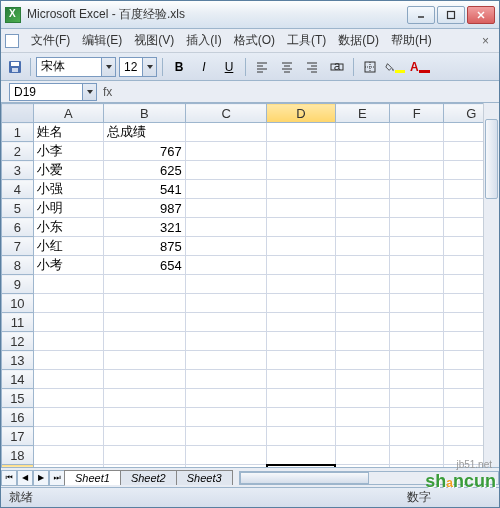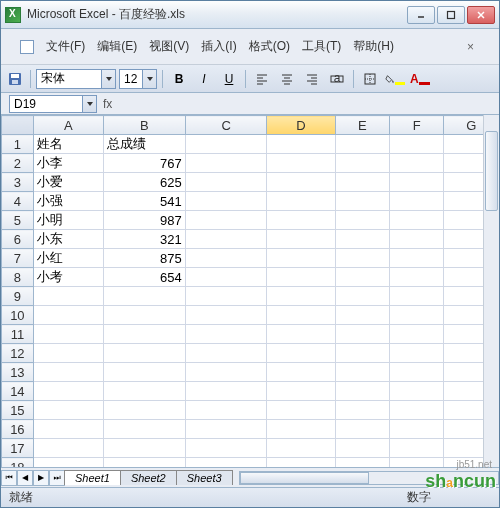--- a/index.html
+++ b/index.html
@@ -6,21 +6,21 @@
 body{background:#fff;width:500px;height:508px;overflow:hidden;position:relative;}
 .window{width:500px;height:508px;display:flex;flex-direction:column;border:1px solid #5a7fa0;}
 .titlebar{height:28px;background:linear-gradient(#fdfefe,#e8eef5 45%,#d6e2ef);display:flex;align-items:center;padding:0 4px;border-bottom:1px solid #9db5cc;}
 .titlebar .appicon{width:16px;height:16px;background:linear-gradient(135deg,#2a7d3a,#4caf50);border:1px solid #2a7d3a;margin-right:6px;position:relative;}
 .titlebar .appicon::after{content:"X";position:absolute;color:#fff;font-size:10px;font-weight:bold;top:0;left:3px;}
 .titlebar .title{flex:1;color:#333;}
 .winbtns{display:flex;gap:2px;}
 .winbtn{width:28px;height:18px;border:1px solid #8aa6c1;border-radius:2px;display:flex;align-items:center;justify-content:center;background:linear-gradient(#f5f9fd,#d8e4f0);cursor:pointer;}
 .winbtn.close{background:linear-gradient(#f1a0a0,#d96060);border-color:#b04040;}
 .winbtn svg{width:10px;height:10px;}
-.menubar{height:36px;background:#e9edf4;display:flex;align-items:center;padding:0 19px;border-bottom:1px solid #c5ced9;}
+.menubar{height:24px;background:#e9edf4;display:flex;align-items:center;padding:0 4px;border-bottom:1px solid #c5ced9;}
 .menubar .mico{width:14px;height:14px;border:1px solid #7a9ac0;background:#fff;margin-right:6px;}
 .menubar .menu{padding:2px 6px;color:#333;cursor:pointer;}
 .menubar .mend{margin-left:auto;color:#666;padding:0 6px;}
 .toolbar{height:28px;background:linear-gradient(#e6ecf5,#d5deeb);display:flex;align-items:center;padding:0 4px;border-bottom:1px solid #9db5cc;gap:3px;}
 .tbtn{width:20px;height:20px;display:flex;align-items:center;justify-content:center;border:1px solid transparent;border-radius:2px;}
 .sep{width:1px;height:18px;background:#9db5cc;margin:0 2px;}
 .fontsel{height:20px;border:1px solid #7a9ac0;background:#fff;padding:0 18px 0 4px;display:flex;align-items:center;position:relative;min-width:80px;}
 .fontsel .dd{position:absolute;right:0;top:0;width:14px;height:100%;border-left:1px solid #7a9ac0;display:flex;align-items:center;justify-content:center;background:linear-gradient(#e6ecf5,#d5deeb);}
 .sizesel{min-width:38px;}
 .cbtn{width:22px;height:20px;display:flex;align-items:center;justify-content:center;border:1px solid transparent;}
@@ -87,20 +87,21 @@
   </div>
 
   <div class="menubar">
     <div class="mico"></div>
     <div class="menu">文件(F)</div>
     <div class="menu">编辑(E)</div>
     <div class="menu">视图(V)</div>
     <div class="menu">插入(I)</div>
     <div class="menu">格式(O)</div>
     <div class="menu">工具(T)</div>
+    <div class="menu">数据(D)</div>
     <div class="menu">帮助(H)</div>
     <div class="mend">×</div>
   </div>
 
   <div class="toolbar">
     <div class="tbtn">
         <svg width="14" height="14" viewBox="0 0 14 14">
           <rect x="1" y="1" width="12" height="12" fill="#4a6fb0" rx="1"></rect>
           <rect x="3" y="2" width="8" height="4" fill="#fff"></rect>
           <rect x="4" y="8" width="6" height="4" fill="#cdd9ee"></rect>

